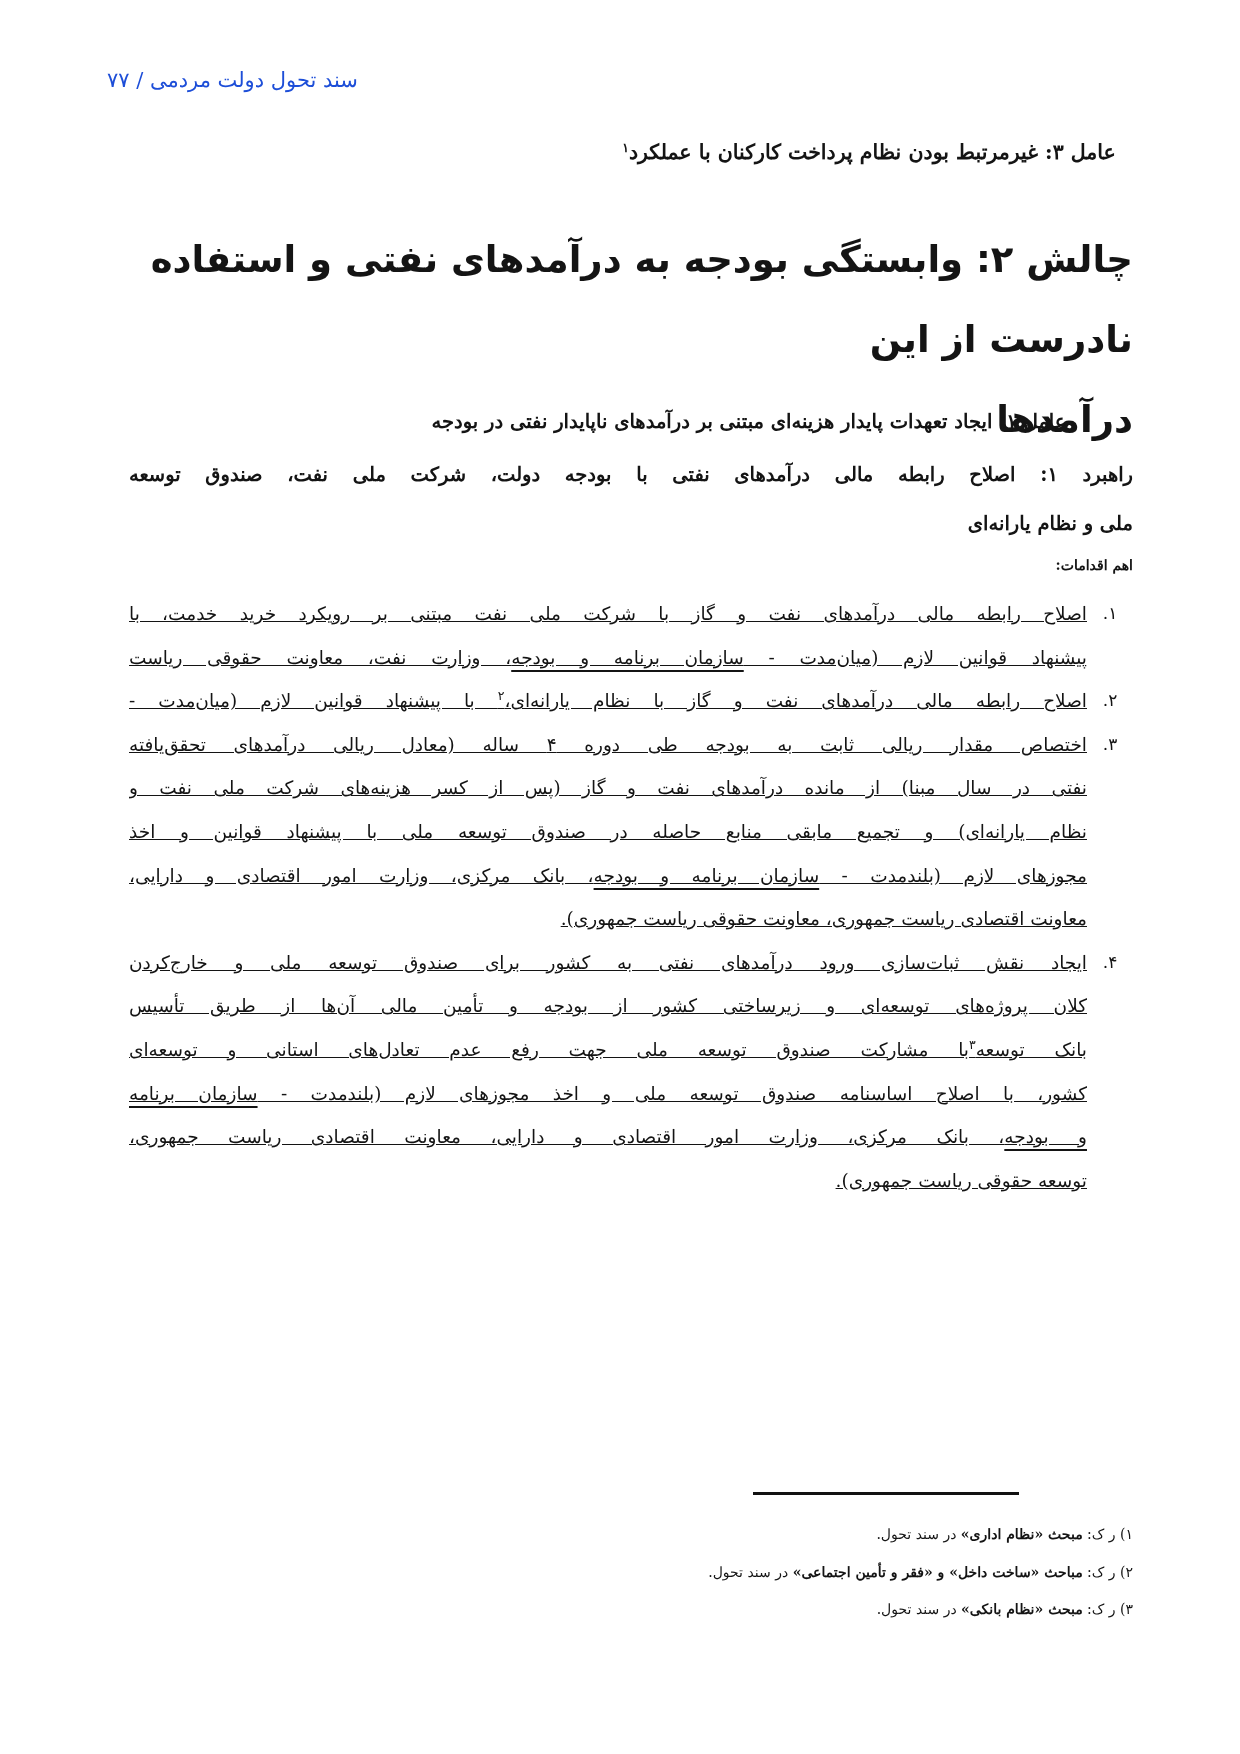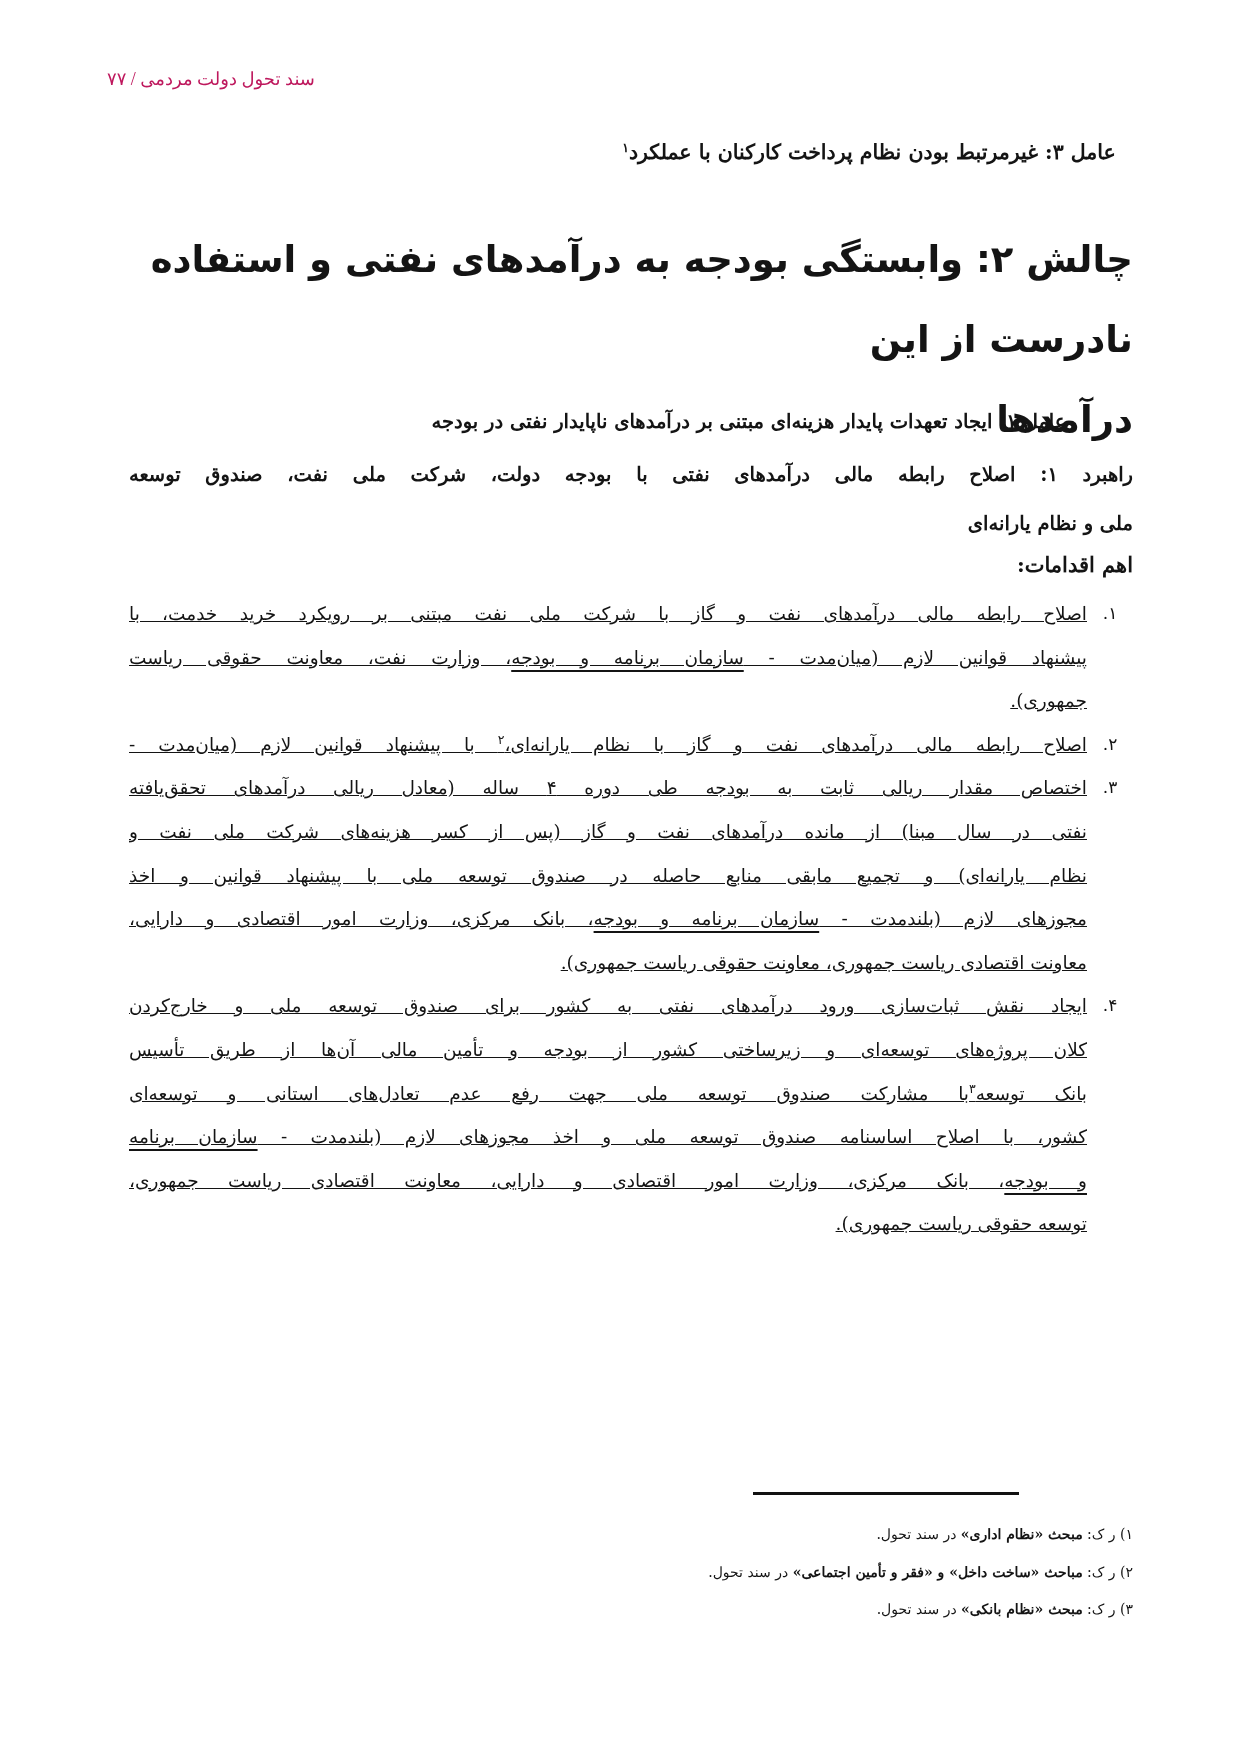--- a/index.html
+++ b/index.html
@@ -10,24 +10,23 @@
     color:#141414;
     font-family:"DejaVu Serif","Liberation Serif",serif;
     direction:rtl;
     overflow:hidden;
   }
   .abs { position:absolute; }
   .content-x { left:105px; width:1028px; }
 
   .page-header {
     top:68px; left:107px;
-    font-size:18px;
-    color:#be185d;
+    font-size:21px;
+    color:#1d4ed8;
     direction:rtl;
-    font-family:Liberation Serif, serif;
   }
 
   .h-amel3 {
     top:134px;
     font-size:20.5px; font-weight:bold;
     text-align:center;
     padding-left:250px;
     line-height:36px;
   }
 
@@ -47,21 +46,21 @@
   }
 
   .h-rahbord {
     top:450px;
     font-size:19.5px; font-weight:bold;
     line-height:49px;
   }
 
   .h-aham {
     top:547px;
-    font-size:21px; font-weight:bold;
+    font-size:14px; font-weight:bold;
     text-align:right;
     padding-left:0; padding-right:40px;
     line-height:36px;
   }
 
   .action-list { top:592px; }
   .list-item { display:flex; flex-direction:row; }
   .item-num {
     width:46px; flex:0 0 46px;
     font-size:17px;
@@ -117,21 +116,20 @@
 
   <div class="abs content-x h-aham">اهم اقدامات:</div>
 
   <div class="abs content-x action-list">
 
     <div class="list-item">
       <div class="item-num">۱.</div>
       <div class="item-body">
         <div class="ln j"><span>اصلاح رابطه مالی درآمدهای نفت و گاز با شرکت ملی نفت مبتنی بر رویکرد خرید خدمت، با</span></div>
         <div class="ln j"><span>پیشنهاد قوانین لازم (میان‌مدت - </span><span class="u">سازمان برنامه و بودجه</span><span>، وزارت نفت، معاونت حقوقی ریاست</span></div>
-        <div class="ln al-right"><span>جمهوری).</span></div>
       </div>
     </div>
 
     <div class="list-item">
       <div class="item-num">۲.</div>
       <div class="item-body">
         <div class="ln j"><span>اصلاح رابطه مالی درآمدهای نفت و گاز با نظام یارانه‌ای،</span><span class="sup">۲</span><span> با پیشنهاد قوانین لازم (میان‌مدت -</span></div>
       </div>
     </div>
 

